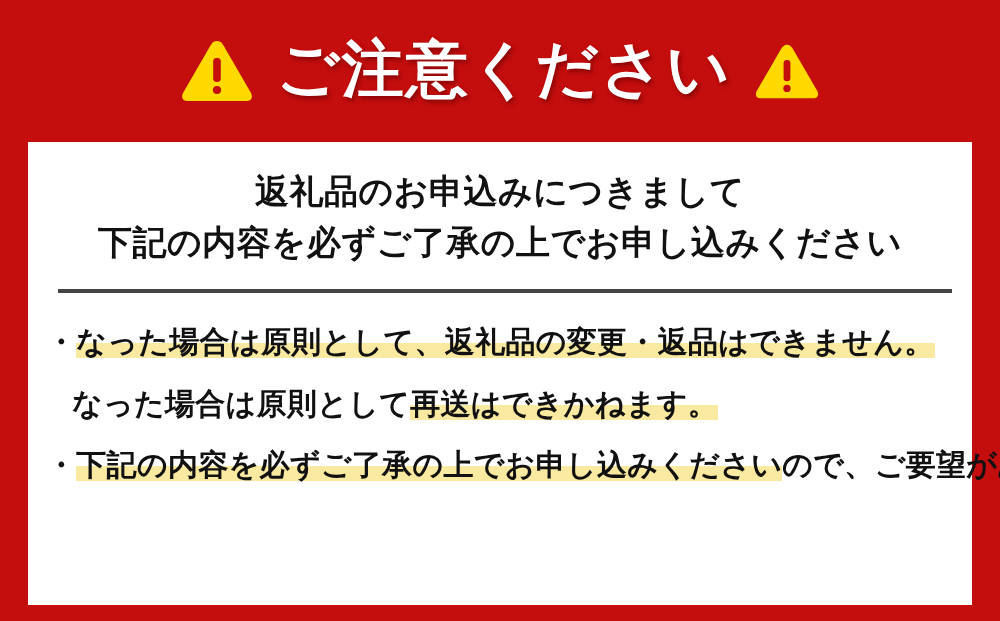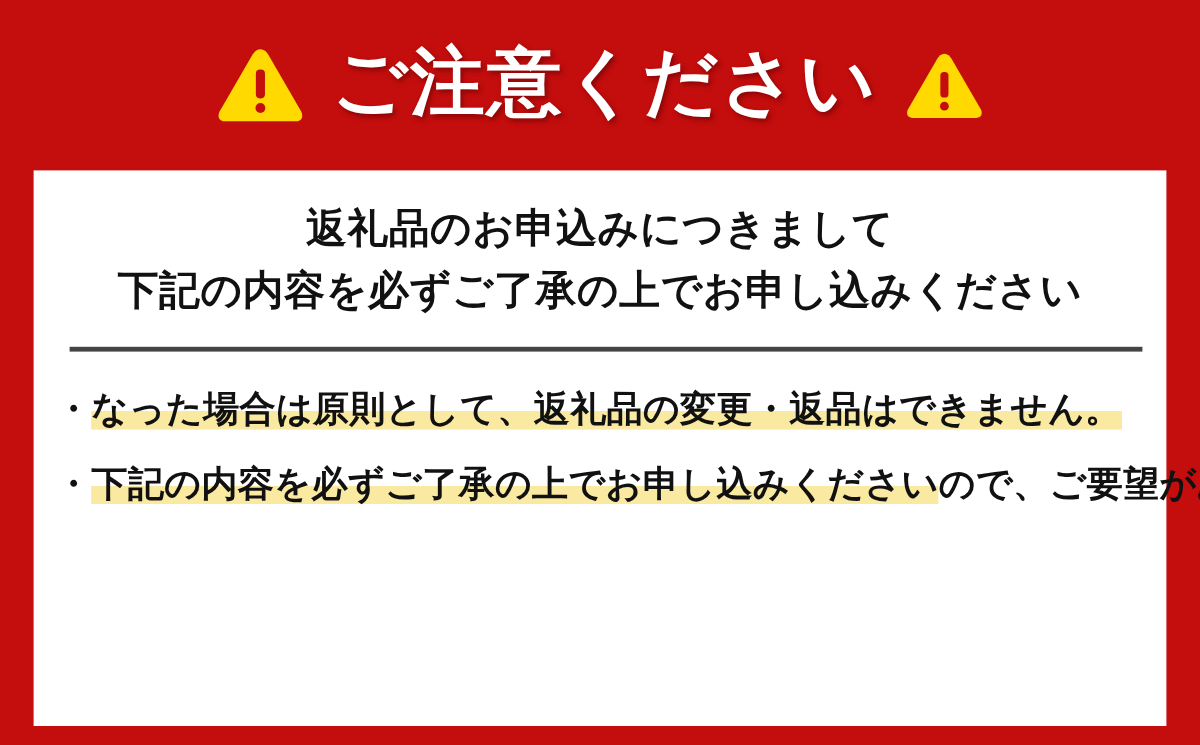--- a/index.html
+++ b/index.html
@@ -149,20 +149,21 @@
       <span class="hline">下記の内容を必ずご了承の上でお申し込みください</span>
     </div>
 
     <div class="panel-divider"></div>
 
     <ul class="notice-list" id="notice-list">
         <li class="notice-item">
           <span class="item-line"><span class="bullet-dot">・</span><span class="hl">なった場合は原則として、返礼品の変更・返品はできません。</span></span>
         </li>
         <li class="notice-item">
+          <span class="item-line indent"><span>なった場合は原則として</span><span class="hl">再送はできかねます。</span></span>
         </li>
         <li class="notice-item">
           <span class="item-line"><span class="bullet-dot">・</span><span class="hl">下記の内容を必ずご了承の上でお申し込みください</span><span>ので、ご要望がある際は</span></span>
         </li>
       </ul>
 
   </div>
 
 </div>
 

